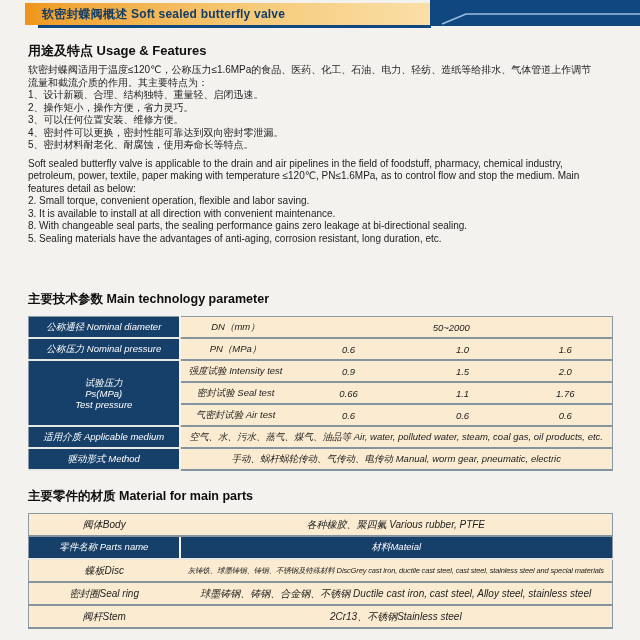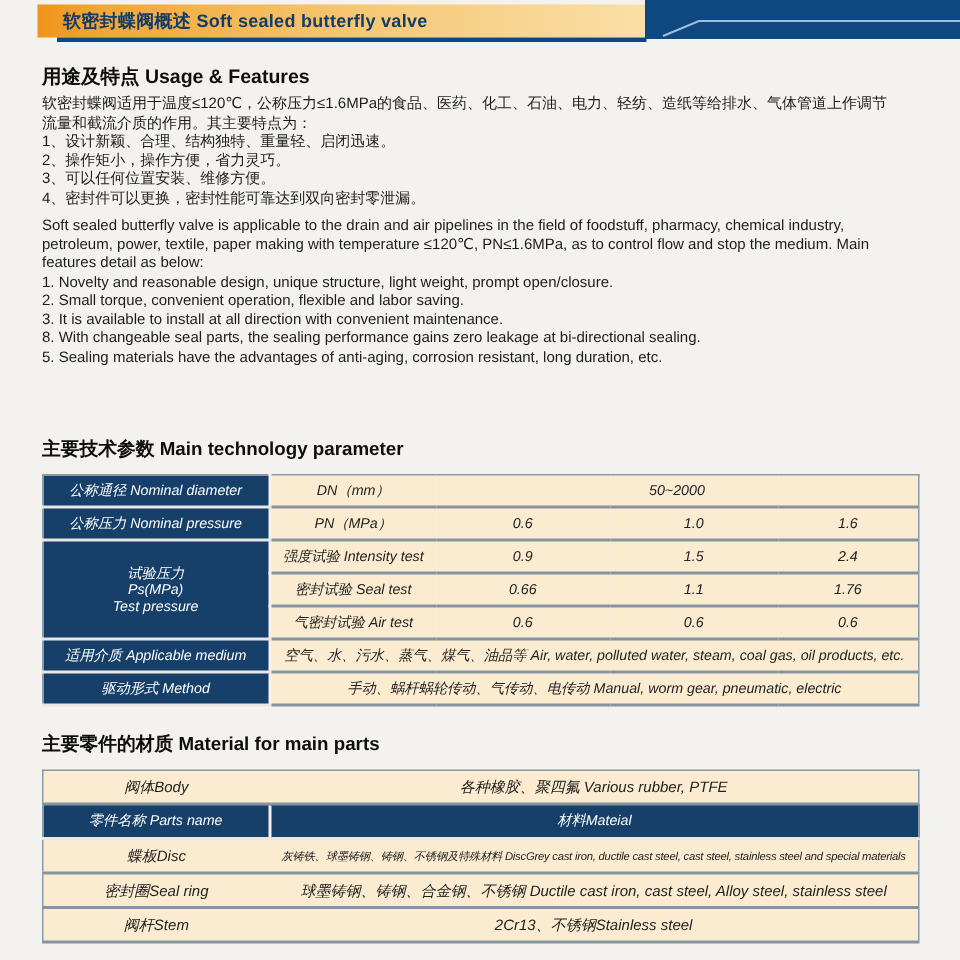--- a/index.html
+++ b/index.html
@@ -64,26 +64,26 @@
 <div class="content">
 
   <div class="sec-heading">用途及特点 Usage &amp; Features</div>
 
   <div class="para">软密封蝶阀适用于温度≤120℃，公称压力≤1.6MPa的食品、医药、化工、石油、电力、轻纺、造纸等给排水、气体管道上作调节流量和截流介质的作用。其主要特点为：</div>
   <div>
     <div class="para-line">1、设计新颖、合理、结构独特、重量轻、启闭迅速。</div>
     <div class="para-line">2、操作矩小，操作方便，省力灵巧。</div>
     <div class="para-line">3、可以任何位置安装、维修方便。</div>
     <div class="para-line">4、密封件可以更换，密封性能可靠达到双向密封零泄漏。</div>
+    <div class="para-line">5、密封材料耐老化、耐腐蚀，使用寿命长等特点。</div>
   </div>
 
   <div class="en-block">
     <div class="para">Soft sealed butterfly valve is applicable to the drain and air pipelines in the field of foodstuff, pharmacy, chemical industry, petroleum, power, textile, paper making with temperature ≤120℃, PN≤1.6MPa, as to control flow and stop the medium. Main features detail as below:</div>
     <div>
-      <div class="para-line">1. Novelty and reasonable design, unique structure, light weight, prompt open/closure.</div>
       <div class="para-line">2. Small torque, convenient operation, flexible and labor saving.</div>
       <div class="para-line">3. It is available to install at all direction with convenient maintenance.</div>
       <div class="para-line">8. With changeable seal parts, the sealing performance gains zero leakage at bi-directional sealing.</div>
       <div class="para-line">5. Sealing materials have the advantages of anti-aging, corrosion resistant, long duration, etc.</div>
     </div>
   </div>
 
   <div class="sec-heading h2">主要技术参数 Main technology parameter</div>
 
   <table class="tech">
@@ -109,21 +109,21 @@
     </tr>
     <tr>
       <td class="nv" rowspan="3">
         <div class="nvline">试验压力</div>
         <div class="nvline">Ps(MPa)</div>
         <div class="nvline">Test pressure</div>
       </td>
       <td>强度试验 Intensity test</td>
       <td>0.9</td>
       <td>1.5</td>
-      <td>2.4</td>
+      <td>2.0</td>
     </tr>
     <tr>
       <td>密封试验 Seal test</td>
       <td>0.66</td>
       <td>1.1</td>
       <td>1.76</td>
     </tr>
     <tr>
       <td>气密封试验 Air test</td>
       <td>0.6</td>

